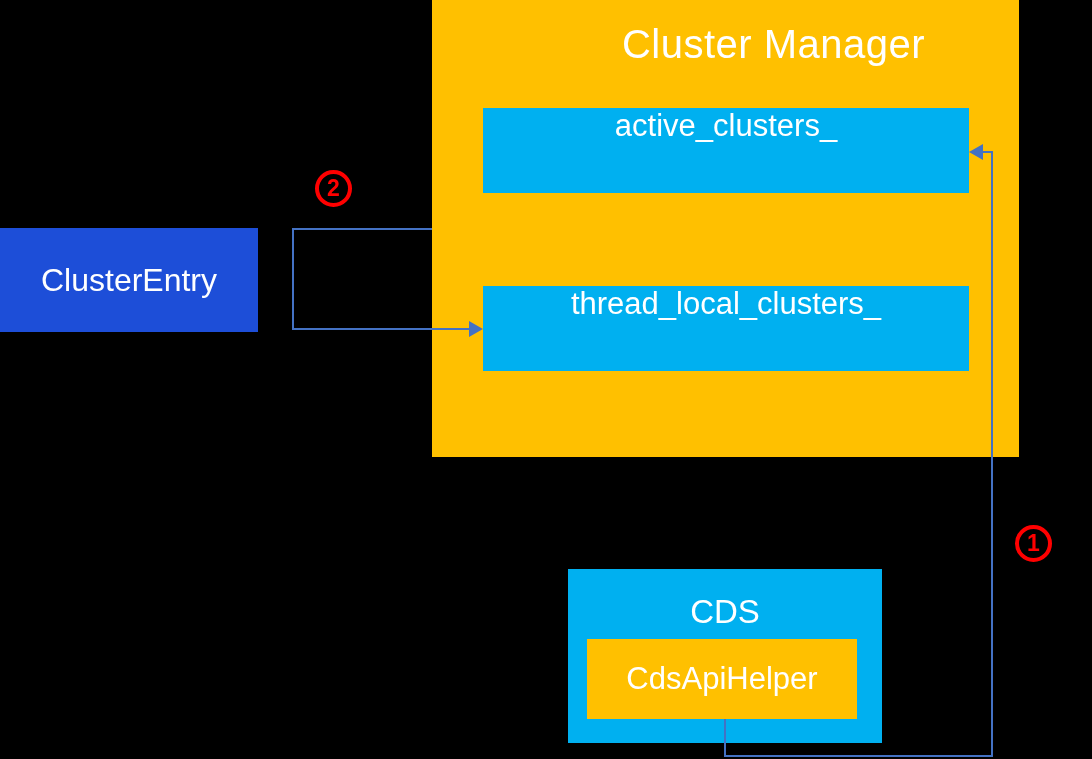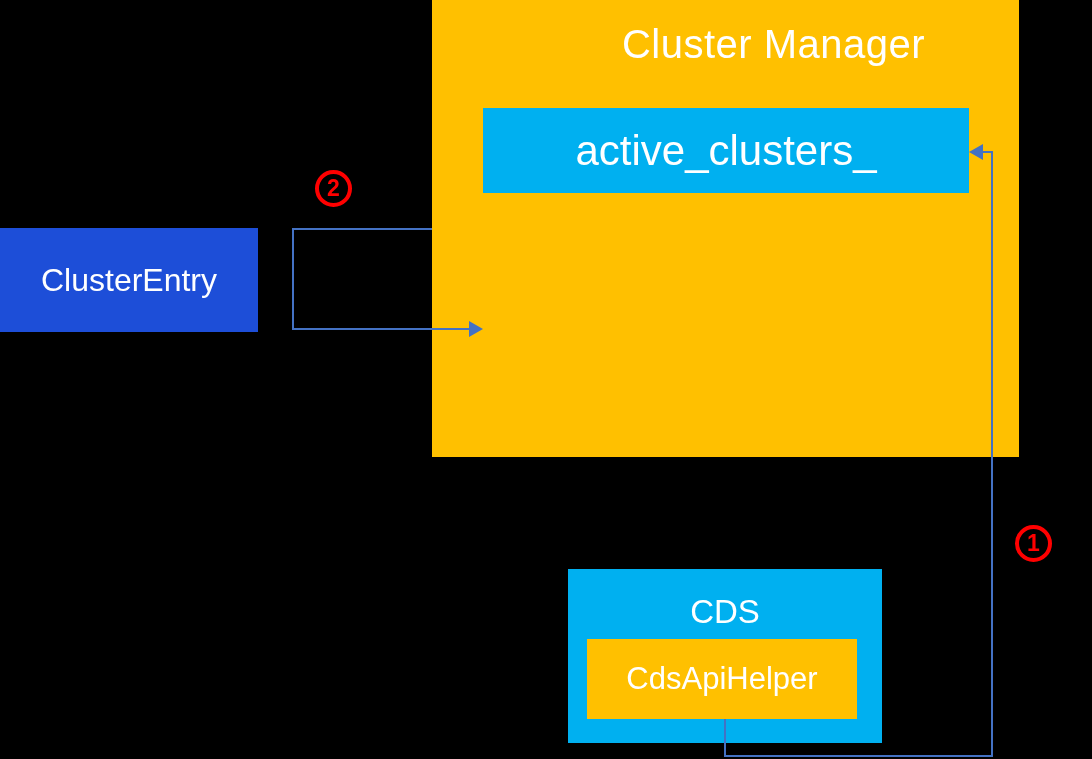--- a/index.html
+++ b/index.html
@@ -36,23 +36,23 @@
     letter-spacing: 0.5px;
     margin-left: 48px;
   }
   .field-box {
     position: absolute;
     left: 51px;
     width: 486px;
     height: 85px;
     background: #00B0F0;
     display: flex;
-    align-items: center;
+    align-items: flex-start;
     justify-content: center;
-    font-size: 42px;
+    font-size: 31px;
   }
   #field-active { top: 108px; }
   #field-thread { top: 286px; }
 
   
   #cluster-entry {
     left: 0px; top: 228px;
     width: 258px; height: 104px;
     background: #1d4ed8;
     display: flex;
@@ -114,20 +114,23 @@
 </head>
 <body>
 
 <div id="canvas">
 
   <div class="node" id="cluster-manager">
     <div id="cluster-manager-title">Cluster Manager</div>
     <div class="field-box" id="field-active">
       <span>active_clusters_</span>
     </div>
+    <div class="field-box" id="field-thread">
+      <span>thread_local_clusters_</span>
+    </div>
   </div>
 
   <div class="node" id="cluster-entry">
     <span>ClusterEntry</span>
   </div>
 
   <div class="node" id="cds-box">
     <div id="cds-title">CDS</div>
     <div id="cds-api-helper">
       <span>CdsApiHelper</span>

